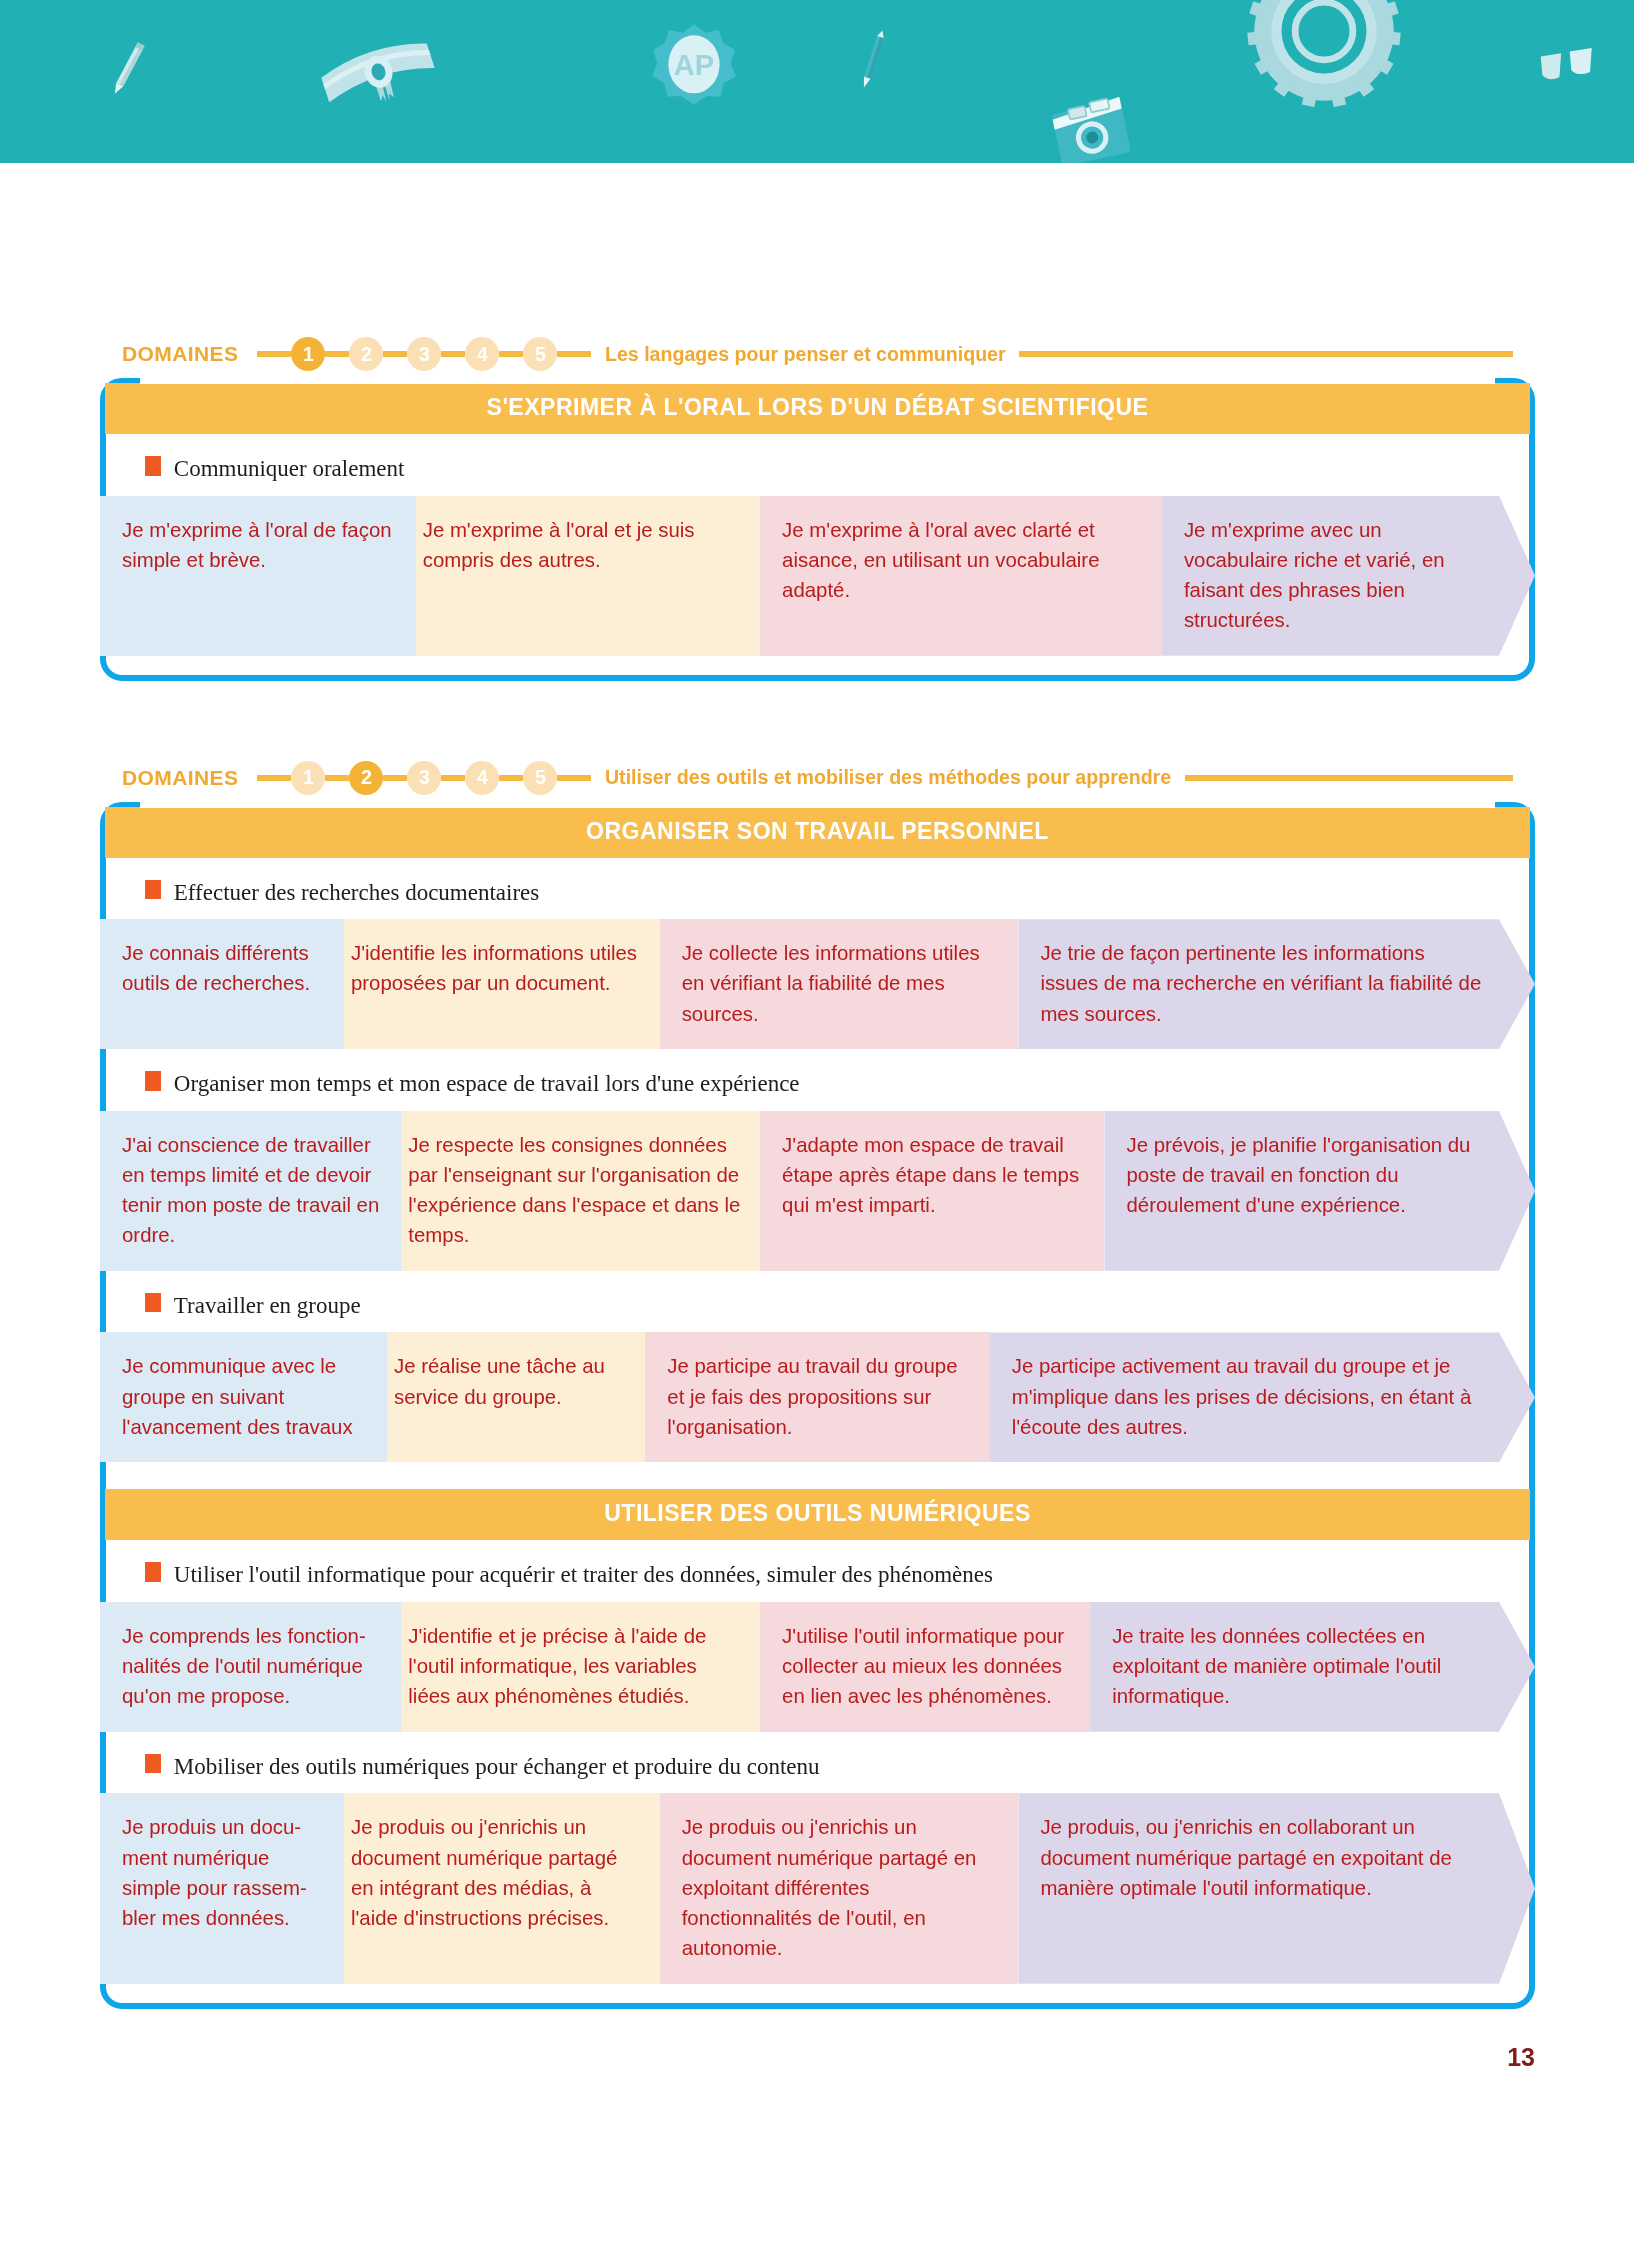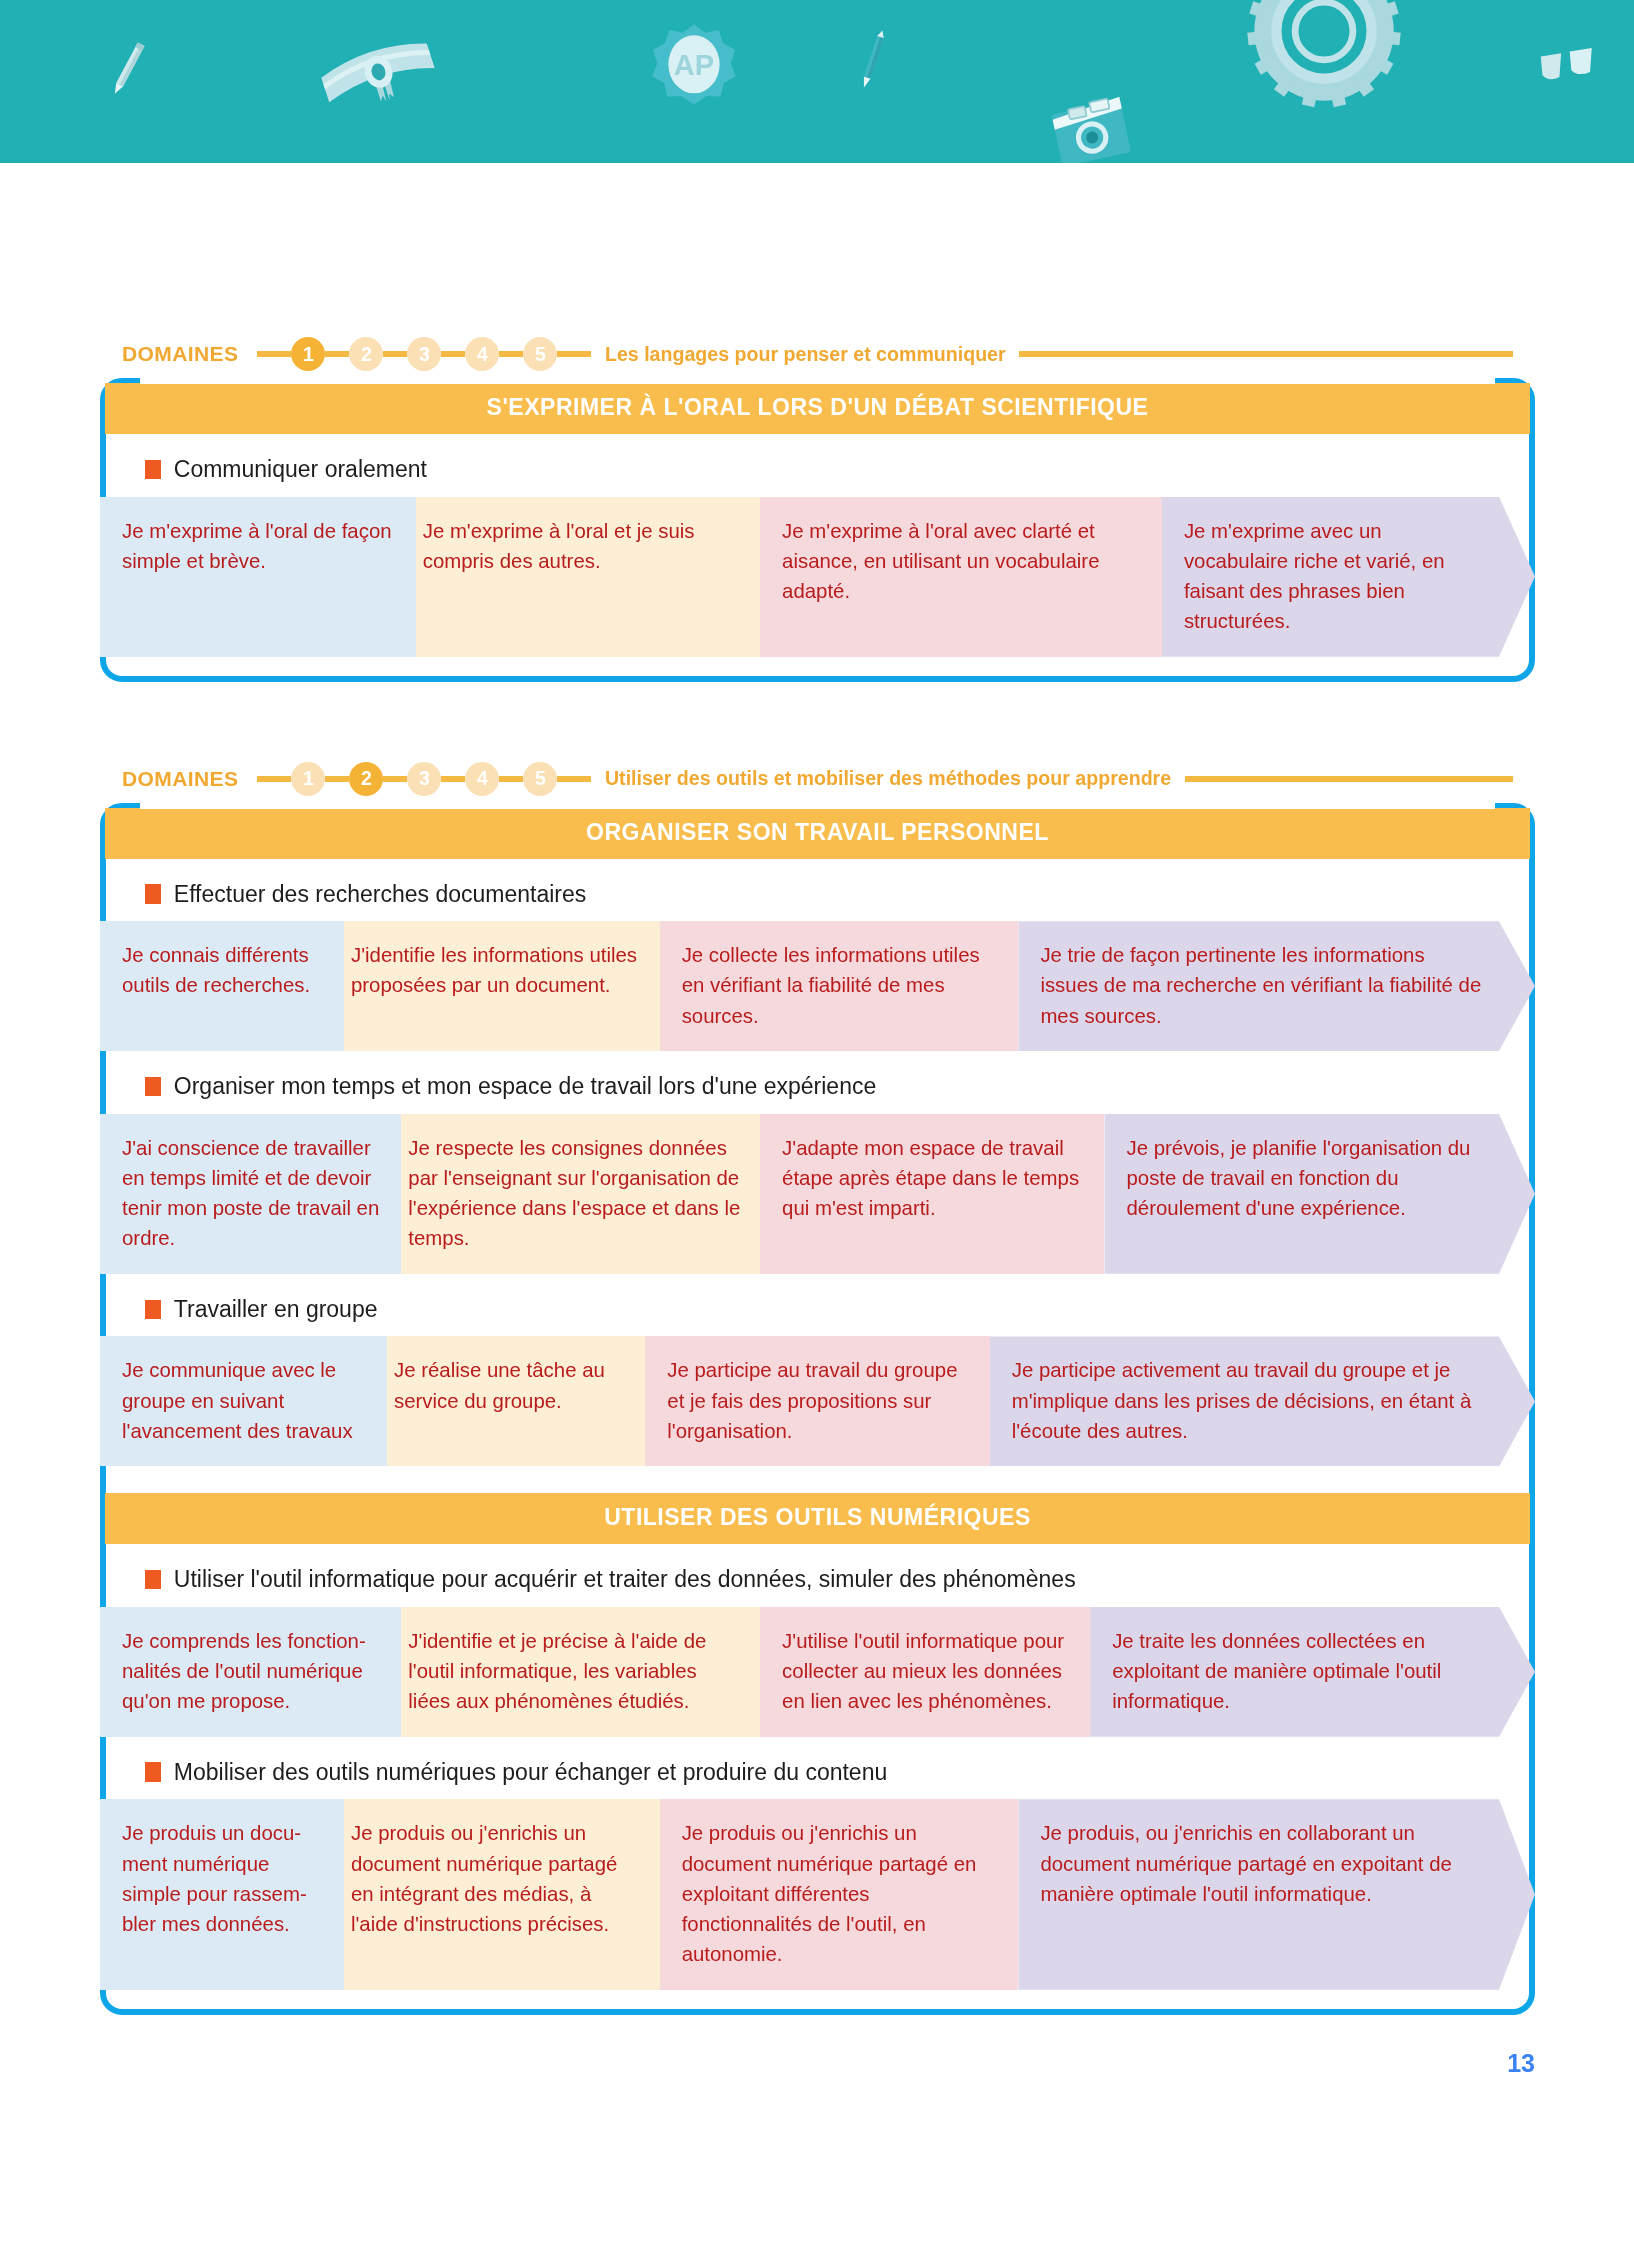--- a/index.html
+++ b/index.html
@@ -98,24 +98,25 @@
     margin:-0.9px -0.9px 0 -0.9px;
   }
   .section-banner.mid{
     margin-top:27px;
   }
 
   .competency{
     padding:22px 0 0 0;
   }
   .competency-title{
-    display:flex;align-items:center;
+    display:flex;
     margin:0 0 13.6px 39px;
     font-size:23px;
     color:#1d1d1b;
+    font-family:Liberation Serif, serif;
   }
   .sq{
     width:16px;height:19.6px;background:#ef5a22;
     margin-right:12.8px;flex:0 0 auto;
   }
 
   
   .levels{
     position:relative;
     display:flex;
@@ -139,21 +140,21 @@
     
     clip-path:polygon(0 0, calc(100% - 36px) 0, 100% 50%, calc(100% - 36px) 100%, 0 100%);
     padding-right:53px;
   }
 
   .page-number{
     text-align:right;
     margin:34px 100px 29px 0;
     font-size:25px;
     font-weight:bold;
-    color:#3b82f6;
+    color:#7f1d1d;
   }
 
   .spacer{height:73px;}
   .topspacer{height:167px;}
 </style>
 </head>
 <body>
 
 <div class="banner">
 

